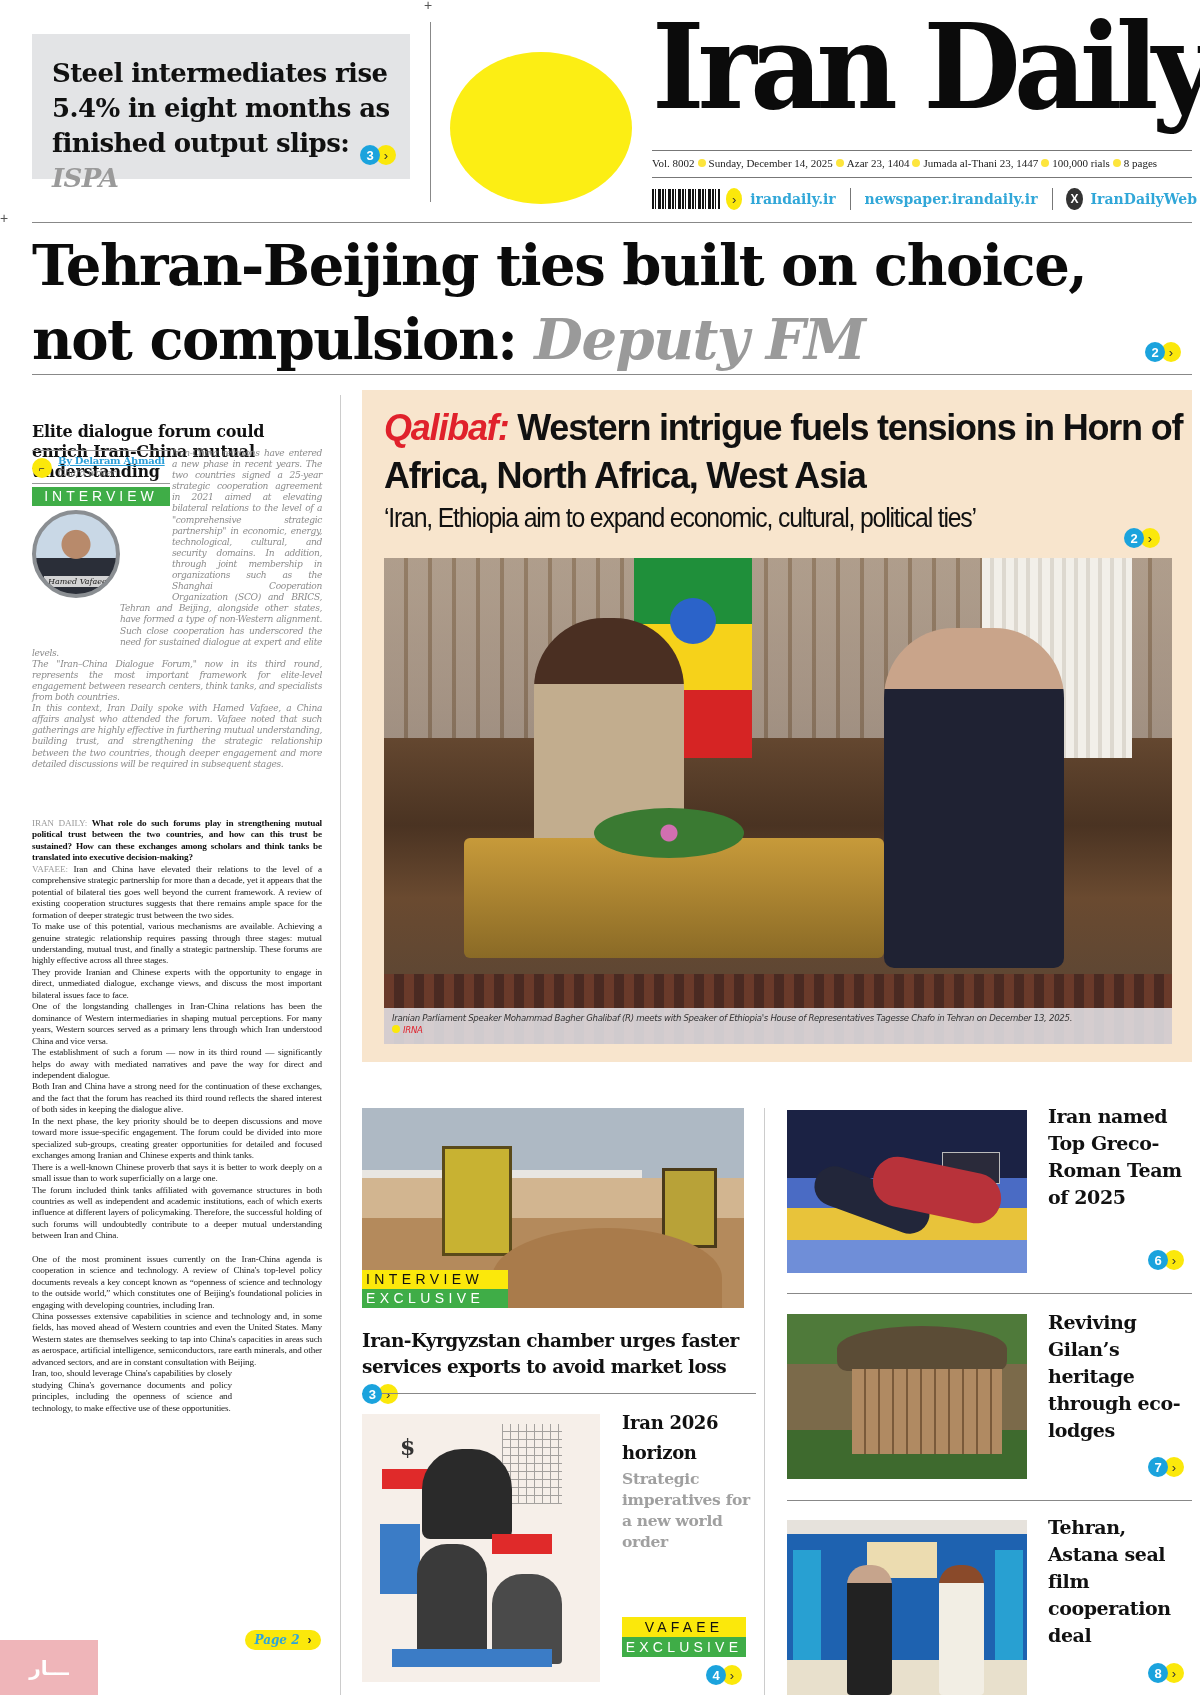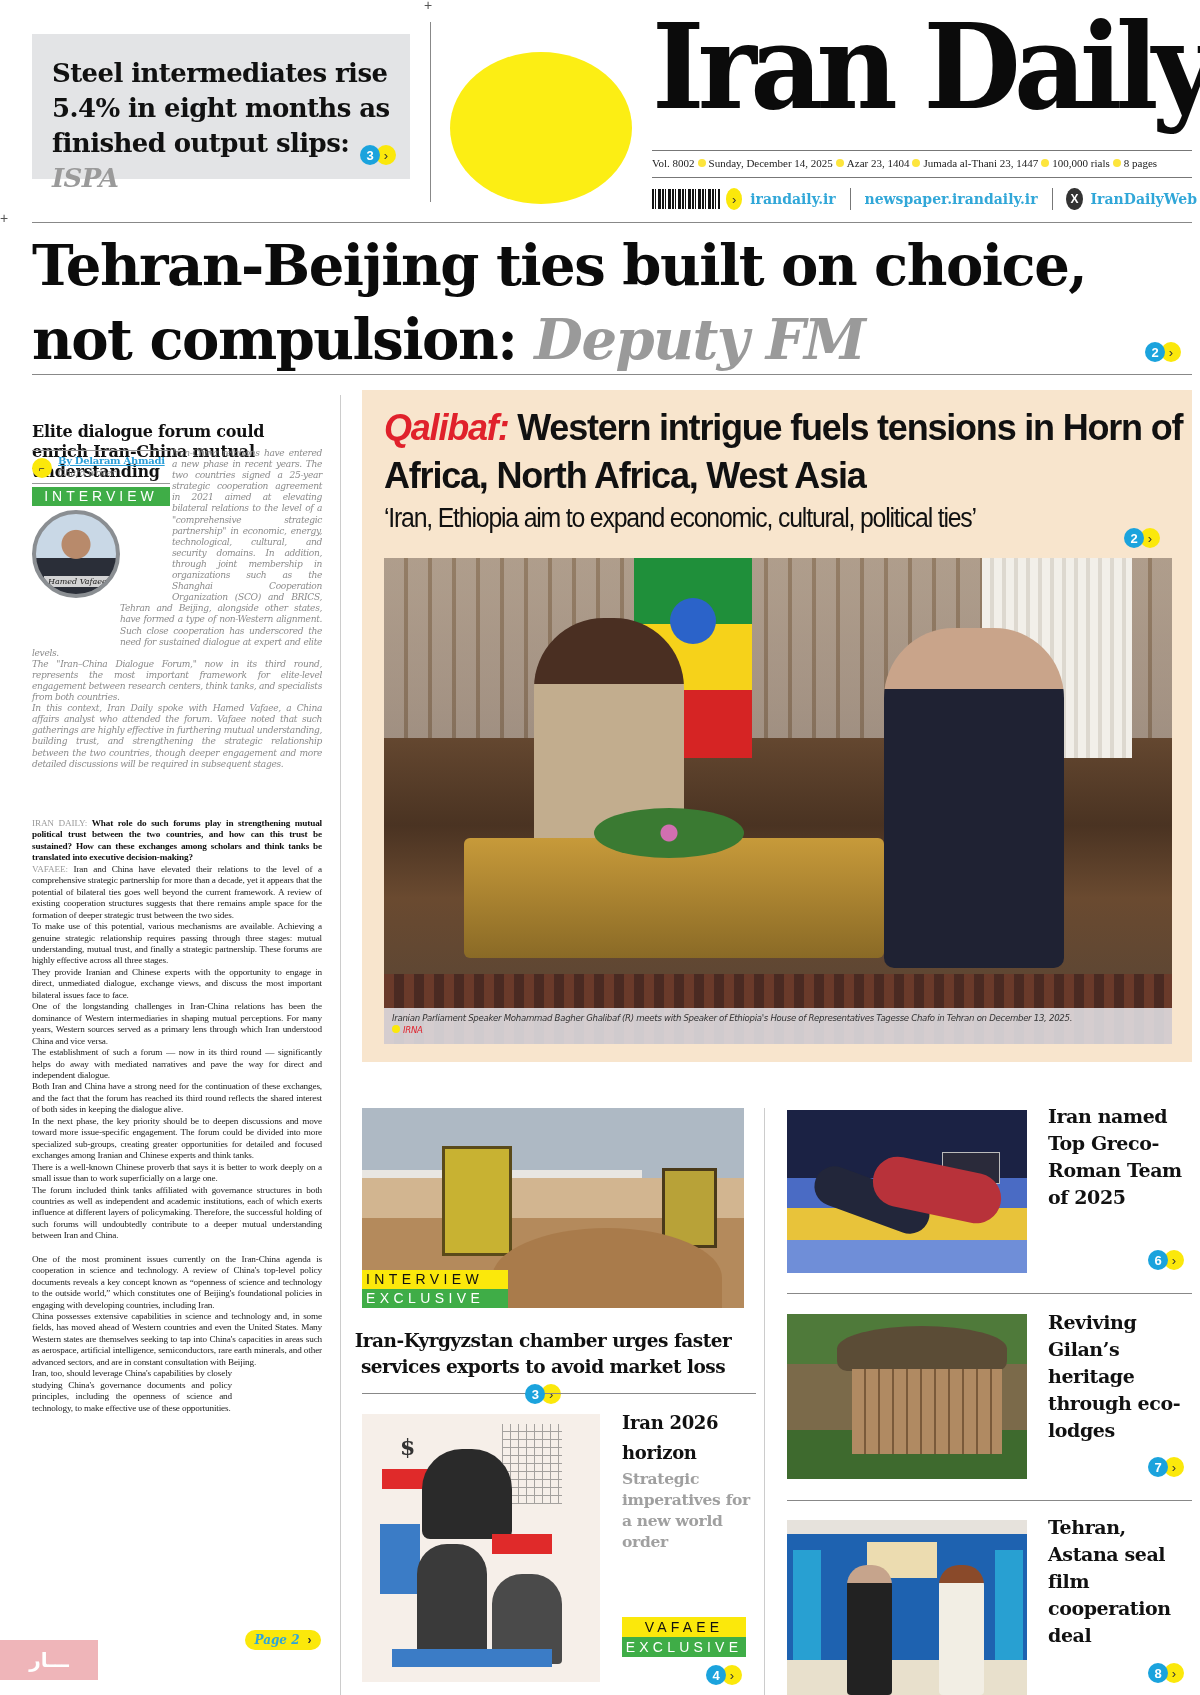--- a/index.html
+++ b/index.html
@@ -65,21 +65,21 @@
   #intro p { margin: 0; }
 
   #qa { position: absolute; left: 0; top: 428px; width: 290px; font: 9.2px/11.45px "Liberation Serif", serif; color: #222; text-align: justify; letter-spacing: -0.15px; }
   #qa .q { font-weight: bold; color: #111; }
   #qa .spk { color: #9a9a9a; }
   #qa p { margin: 0; }
   #qa .gap { height: 12px; }
 
   #page2-pill { left: 245px; top: 1630px; width: 76px; height: 20px; border-radius: 10px; background: #fbe80b; color: #2ea4d9; font: bold italic 12px/20px "DejaVu Serif", serif; text-align: center; }
   #page2-pill span.a { color: #333; font-style: normal; margin-left: 8px; font-family: "Liberation Sans", sans-serif; }
-  #watermark { left: 0; top: 1640px; width: 98px; height: 40px; background: rgba(220,90,100,0.45); color: #fff; font: bold 20px "DejaVu Sans", sans-serif; display: flex; align-items: center; justify-content: center; }
+  #watermark { left: 0; top: 1640px; width: 98px; height: 55px; background: rgba(220,90,100,0.45); color: #fff; font: bold 20px "DejaVu Sans", sans-serif; display: flex; align-items: center; justify-content: center; }
 
   
   #lead { left: 362px; top: 390px; width: 830px; height: 672px; background: #f8e5cd; }
   #lead-head { position: absolute; left: 22px; top: 14px; width: 800px; font: bold 36px/48px "Liberation Sans", sans-serif; letter-spacing: -1.2px; color: #111; }
   #lead-head .kicker { color: #e0212b; font-style: italic; }
   #lead-sub { position: absolute; left: 22px; top: 110px; font: 27px/36px "Liberation Sans", sans-serif; letter-spacing: -1.3px; color: #111; transform: scaleX(0.92); transform-origin: left top; white-space: nowrap; }
   #lead-badge { position: absolute; left: 762px; top: 138px; }
   #lead-photo { position: absolute; left: 22px; top: 168px; width: 788px; height: 486px; overflow: hidden;
     background: linear-gradient(180deg, #8a6a4a 0%, #6e4f35 30%, #4a3322 55%, #6a4a30 70%, #554436 100%); }
   #lead-photo .wall { position: absolute; left: 0; top: 0; width: 100%; height: 180px; background: repeating-linear-gradient(90deg, #c8c0b8 0 20px, #9a8a78 20px 24px); opacity: 0.6; }
@@ -101,21 +101,21 @@
   #kyrg-photo { left: 362px; top: 1108px; width: 382px; height: 200px; overflow: hidden;
     background: linear-gradient(180deg,#aeb9c4 0 35%,#d2b590 35% 55%,#b48a5c 55%); }
   #kyrg-photo .grader { position: absolute; left: 80px; top: 38px; width: 70px; height: 110px; background: #c8b232; border: 3px solid #5a4a1a; }
   #kyrg-photo .grader2 { position: absolute; left: 300px; top: 60px; width: 55px; height: 80px; background: #b8a238; border: 3px solid #4a3a1a; }
   #kyrg-photo .roof { position: absolute; left: 0; top: 62px; width: 280px; height: 8px; background: #e8e6e2; }
   #kyrg-photo .mound { position: absolute; left: 130px; top: 120px; width: 230px; height: 100px; border-radius: 50% 50% 0 0; background: #a97b4b; }
   .tag-y { height: 19px; background: #fbe80b; color: #111; font: 14px/19px "Liberation Sans", sans-serif; letter-spacing: 4.4px; padding: 0 4px; }
   .tag-g { height: 19px; background: #3fad47; color: #fff; font: 14px/19px "Liberation Sans", sans-serif; letter-spacing: 4.4px; padding: 0 4px; }
   #kyrg-tags { position: absolute; left: 0; bottom: 0; width: 146px; }
 
-  #kyrg-head { left: 348px; top: 1328px; width: 390px; font: bold 18.5px/26px "DejaVu Serif", serif; letter-spacing: -0.5px; color: #111; text-align: center; }
+  #kyrg-head { left: 362px; top: 1328px; width: 390px; font: bold 18.5px/26px "DejaVu Serif", serif; letter-spacing: -0.5px; color: #111; }
   #kyrg-rule { left: 362px; top: 1393px; width: 394px; height: 1px; background: #888; }
 
   #op-photo { left: 362px; top: 1414px; width: 238px; height: 268px; background: #f6efe9; overflow: hidden; }
   #op-photo .r1 { position: absolute; left: 20px; top: 55px; width: 110px; height: 20px; background: #e02a2a; }
   #op-photo .r2 { position: absolute; left: 130px; top: 120px; width: 60px; height: 20px; background: #e02a2a; }
   #op-photo .b1 { position: absolute; left: 18px; top: 110px; width: 40px; height: 70px; background: #3b7cc6; }
   #op-photo .b2 { position: absolute; left: 30px; top: 235px; width: 160px; height: 18px; background: #3b7cc6; }
   #op-photo .grid { position: absolute; left: 140px; top: 10px; width: 60px; height: 80px; background: repeating-linear-gradient(0deg,#555 0 1px,transparent 1px 8px), repeating-linear-gradient(90deg,#555 0 1px,transparent 1px 8px); opacity: 0.5; }
   #op-photo .p1 { position: absolute; left: 60px; top: 35px; width: 90px; height: 90px; border-radius: 40px 40px 8px 8px; background: #2a2a2a; }
   #op-photo .p2 { position: absolute; left: 55px; top: 130px; width: 70px; height: 110px; border-radius: 30px 30px 4px 4px; background: #3a3a3a; }

